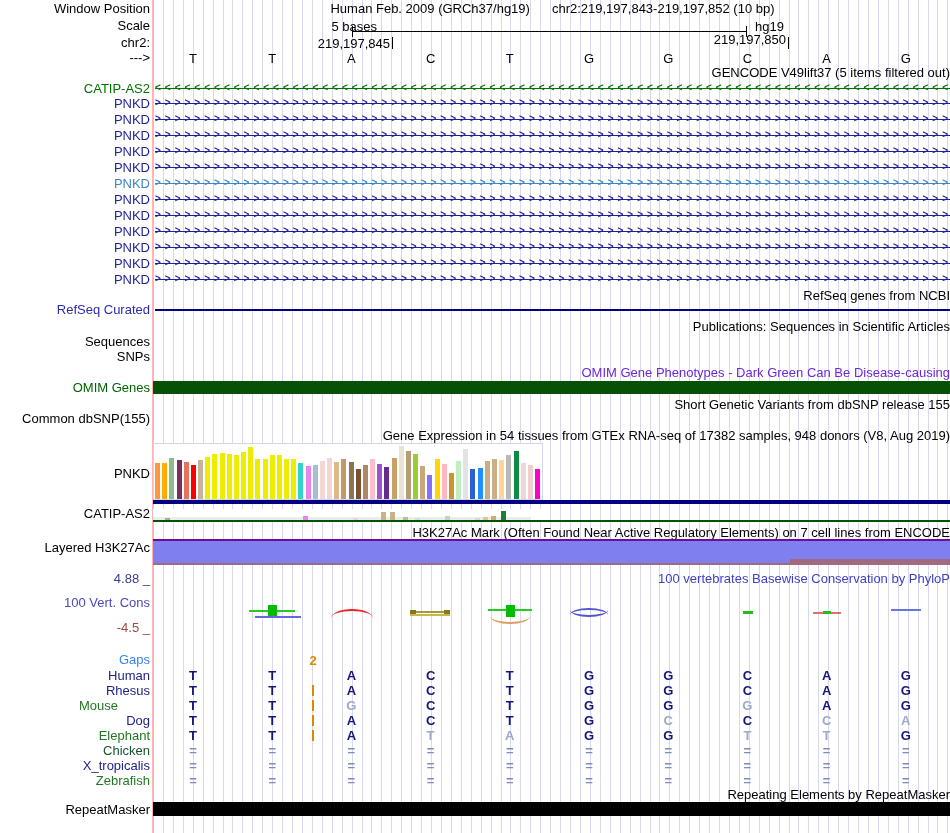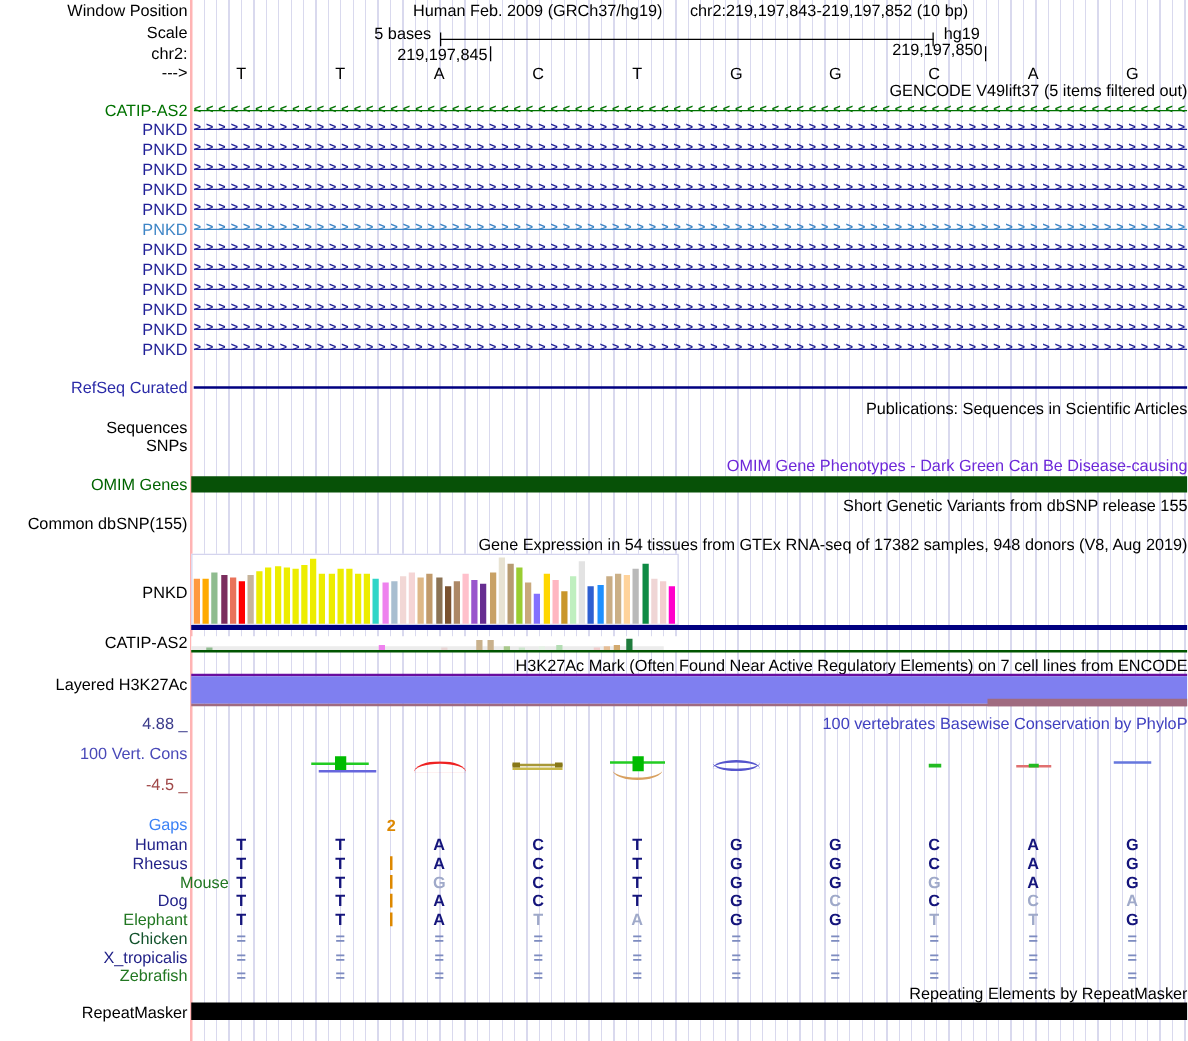--- a/index.html
+++ b/index.html
@@ -19,21 +19,21 @@
 <div id="app">
   <div class="grid"></div>
   <div class="pinkline"></div>
 
   <div class="title" style="top:2px;display:flex;justify-content:center;gap:22px;">
     <span>Human Feb. 2009 (GRCh37/hg19)</span>
     <span>chr2:219,197,843-219,197,852 (10 bp)</span>
   </div>
   <div class="lbl" style="top:2px;">Window Position</div>
   <div class="lbl" style="top:19px;">Scale</div>
-  <div class="abs" style="left:155px;top:19px;width:190px;text-align:right;">5 bases</div>
+  <div class="abs" style="left:155px;top:19px;width:190px;text-align:right;padding-left:32px;">5 bases</div>
   <div class="abs" style="left:352px;top:31px;width:395px;height:1px;background:#000;"></div>
   <div class="tick" style="left:352px;top:26px;height:11px;"></div>
   <div class="tick" style="left:746px;top:26px;height:11px;"></div>
   <div class="abs" style="left:755px;top:19px;">hg19</div>
   <div class="lbl" style="top:36px;">chr2:</div>
   <div class="abs" style="left:230px;top:36px;width:160px;text-align:right;">219,197,845</div>
   <div class="tick" style="left:392px;top:37px;height:12px;"></div>
   <div class="abs" style="left:626px;top:32px;width:160px;text-align:right;">219,197,850</div>
   <div class="tick" style="left:788px;top:37px;height:12px;"></div>
   <div class="lbl" style="top:51px;">---&gt;</div>
@@ -46,20 +46,21 @@
       <div style="position: absolute; left: 577px; top: 51px; width: 24px; text-align: center;">G</div>
       <div style="position: absolute; left: 656.2px; top: 51px; width: 24px; text-align: center;">G</div>
       <div style="position: absolute; left: 735.4px; top: 51px; width: 24px; text-align: center;">C</div>
       <div style="position: absolute; left: 814.6px; top: 51px; width: 24px; text-align: center;">A</div>
       <div style="position: absolute; left: 893.8px; top: 51px; width: 24px; text-align: center;">G</div>
     </div>
 
   <div class="title" style="top:66px;">GENCODE V49lift37 (5 items filtered out)</div>
   <div id="gene-rows"></div>
 
+  <div class="title" style="top:289px;">RefSeq genes from NCBI</div>
   <div class="lbl" style="top:303px;color:#2b2ba8;">RefSeq Curated</div>
   <div class="abs" style="left:155px;top:309px;width:795px;height:2px;background:#000080;"></div>
 
   <div class="title" style="top:320px;">Publications: Sequences in Scientific Articles</div>
   <div class="lbl" style="top:335px;">Sequences</div>
   <div class="lbl" style="top:350px;">SNPs</div>
 
   <div class="title" style="top:366px;color:#6d28d9;">OMIM Gene Phenotypes - Dark Green Can Be Disease-causing</div>
   <div class="lbl" style="top:381px;color:#006400;">OMIM Genes</div>
   <div class="abs" style="left:153px;top:381px;width:797px;height:13px;background:#075107;"></div>
@@ -121,21 +122,21 @@
       <div style="position: absolute; left: 260.2px; top: 683px; width: 24px; text-align: center; font-weight: bold; color: rgb(20, 20, 123);">T</div>
       <div style="position: absolute; left: 339.4px; top: 683px; width: 24px; text-align: center; font-weight: bold; color: rgb(20, 20, 123);">A</div>
       <div style="position: absolute; left: 418.6px; top: 683px; width: 24px; text-align: center; font-weight: bold; color: rgb(20, 20, 123);">C</div>
       <div style="position: absolute; left: 497.8px; top: 683px; width: 24px; text-align: center; font-weight: bold; color: rgb(20, 20, 123);">T</div>
       <div style="position: absolute; left: 577px; top: 683px; width: 24px; text-align: center; font-weight: bold; color: rgb(20, 20, 123);">G</div>
       <div style="position: absolute; left: 656.2px; top: 683px; width: 24px; text-align: center; font-weight: bold; color: rgb(20, 20, 123);">G</div>
       <div style="position: absolute; left: 735.4px; top: 683px; width: 24px; text-align: center; font-weight: bold; color: rgb(20, 20, 123);">C</div>
       <div style="position: absolute; left: 814.6px; top: 683px; width: 24px; text-align: center; font-weight: bold; color: rgb(20, 20, 123);">A</div>
       <div style="position: absolute; left: 893.8px; top: 683px; width: 24px; text-align: center; font-weight: bold; color: rgb(20, 20, 123);">G</div>
       <div style="position: absolute; left: 312px; top: 685px; width: 2px; height: 11px; background: rgb(221, 136, 0);"></div>
-      <div style="position: absolute; right: 767px; top: 698px; text-align: right; white-space: nowrap; color: rgb(34, 119, 34);">Mouse</div>
+      <div style="position: absolute; right: 832px; top: 698px; text-align: right; white-space: nowrap; color: rgb(34, 119, 34);">Mouse</div>
       <div style="position: absolute; left: 181px; top: 698px; width: 24px; text-align: center; font-weight: bold; color: rgb(20, 20, 123);">T</div>
       <div style="position: absolute; left: 260.2px; top: 698px; width: 24px; text-align: center; font-weight: bold; color: rgb(20, 20, 123);">T</div>
       <div style="position: absolute; left: 339.4px; top: 698px; width: 24px; text-align: center; font-weight: bold; color: rgb(159, 169, 201);">G</div>
       <div style="position: absolute; left: 418.6px; top: 698px; width: 24px; text-align: center; font-weight: bold; color: rgb(20, 20, 123);">C</div>
       <div style="position: absolute; left: 497.8px; top: 698px; width: 24px; text-align: center; font-weight: bold; color: rgb(20, 20, 123);">T</div>
       <div style="position: absolute; left: 577px; top: 698px; width: 24px; text-align: center; font-weight: bold; color: rgb(20, 20, 123);">G</div>
       <div style="position: absolute; left: 656.2px; top: 698px; width: 24px; text-align: center; font-weight: bold; color: rgb(20, 20, 123);">G</div>
       <div style="position: absolute; left: 735.4px; top: 698px; width: 24px; text-align: center; font-weight: bold; color: rgb(159, 169, 201);">G</div>
       <div style="position: absolute; left: 814.6px; top: 698px; width: 24px; text-align: center; font-weight: bold; color: rgb(20, 20, 123);">A</div>
       <div style="position: absolute; left: 893.8px; top: 698px; width: 24px; text-align: center; font-weight: bold; color: rgb(20, 20, 123);">G</div>

